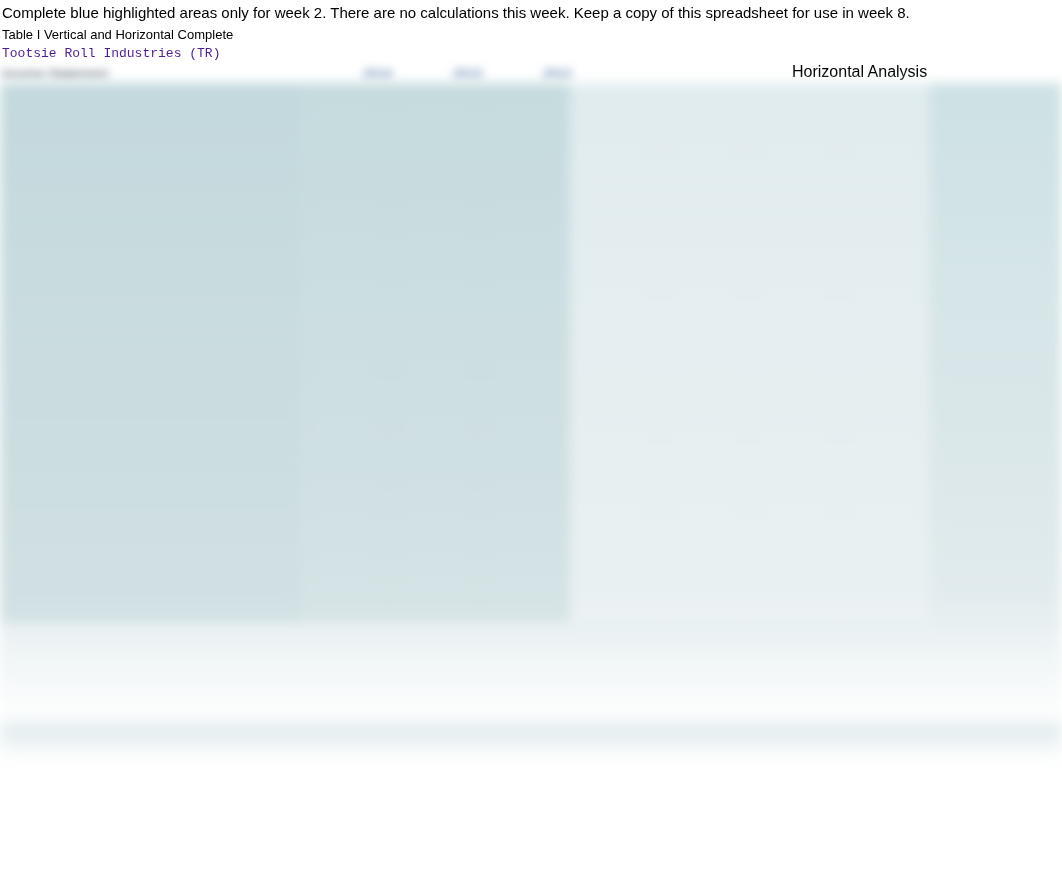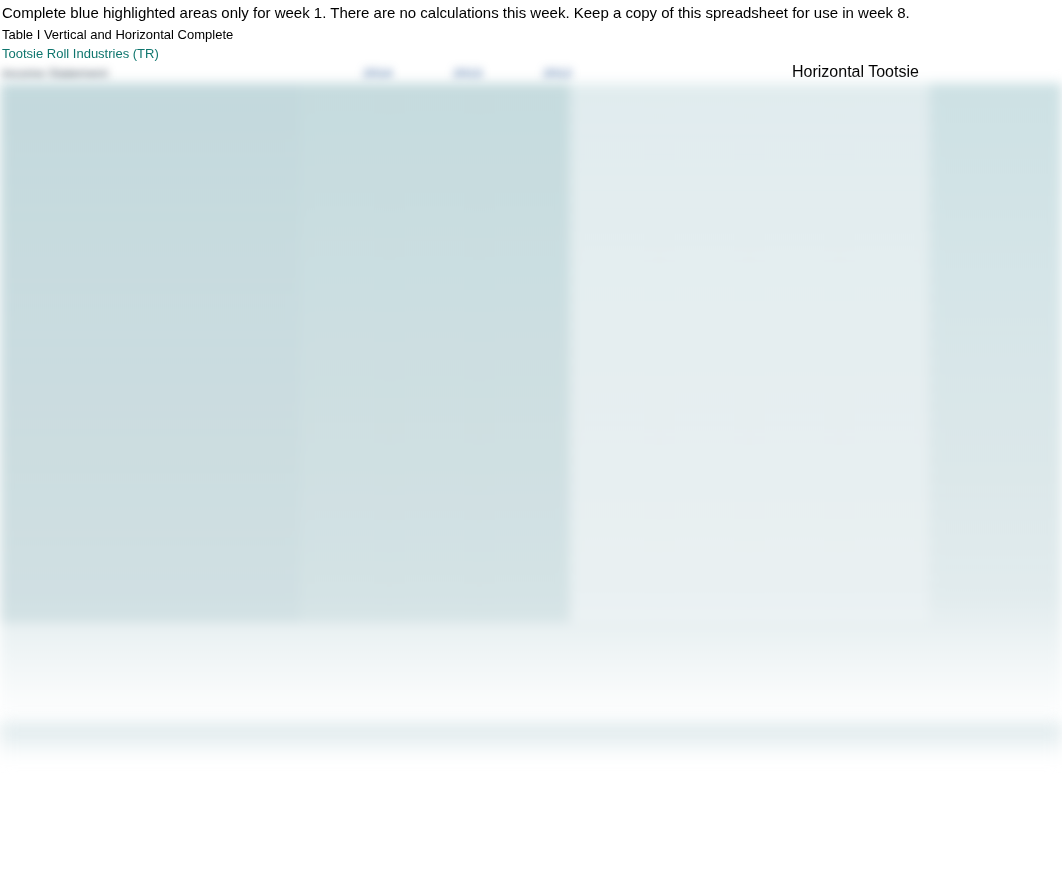--- a/index.html
+++ b/index.html
@@ -30,21 +30,22 @@
     height: 640px;
   }
   .header-row {
     display: flex;
     width: 100%;
     font-size: 13px;
     padding: 2px;
   }
   .company-cell {
     flex: 0 0 300px;
-    color: #0f766e;
+    color: #4c1d95;
+    font-family: Liberation Mono, monospace;
   }
   .horiz-cell {
     position: absolute;
     left: 792px;
     color: #000;
     filter: none;
   }
   .clear-header-wrap {
     position: relative;
     height: 20px;
@@ -85,29 +86,29 @@
   .bottom-section {
     filter: blur(8px);
     background: linear-gradient(to bottom, #d8e6e9 0%, #ffffff 60%);
     height: 60px;
     width: 100%;
   }
 </style>
 </head>
 <body>
 
-<div class="instruction">Complete blue highlighted areas only for week 1. There are no calculations this week. Keep a copy of this spreadsheet for use in week 8.</div>
+<div class="instruction">Complete blue highlighted areas only for week 2. There are no calculations this week. Keep a copy of this spreadsheet for use in week 8.</div>
 <div class="watermark-hint"></div>
 <div class="table-title">Table I Vertical and Horizontal Complete</div>
 
 <div class="clear-header-wrap">
   <div class="header-row">
     <div class="company-cell">Tootsie Roll Industries (TR)</div>
   </div>
-  <div class="horiz-cell">Horizontal Tootsie</div>
+  <div class="horiz-cell">Horizontal Analysis</div>
 </div>
 
 <div class="income-row">
   <div class="income-label">Income Statement</div>
   <div class="year-cell">2014</div>
   <div class="year-cell">2013</div>
   <div class="year-cell">2012</div>
 </div>
 
 <div class="blurred-area">

